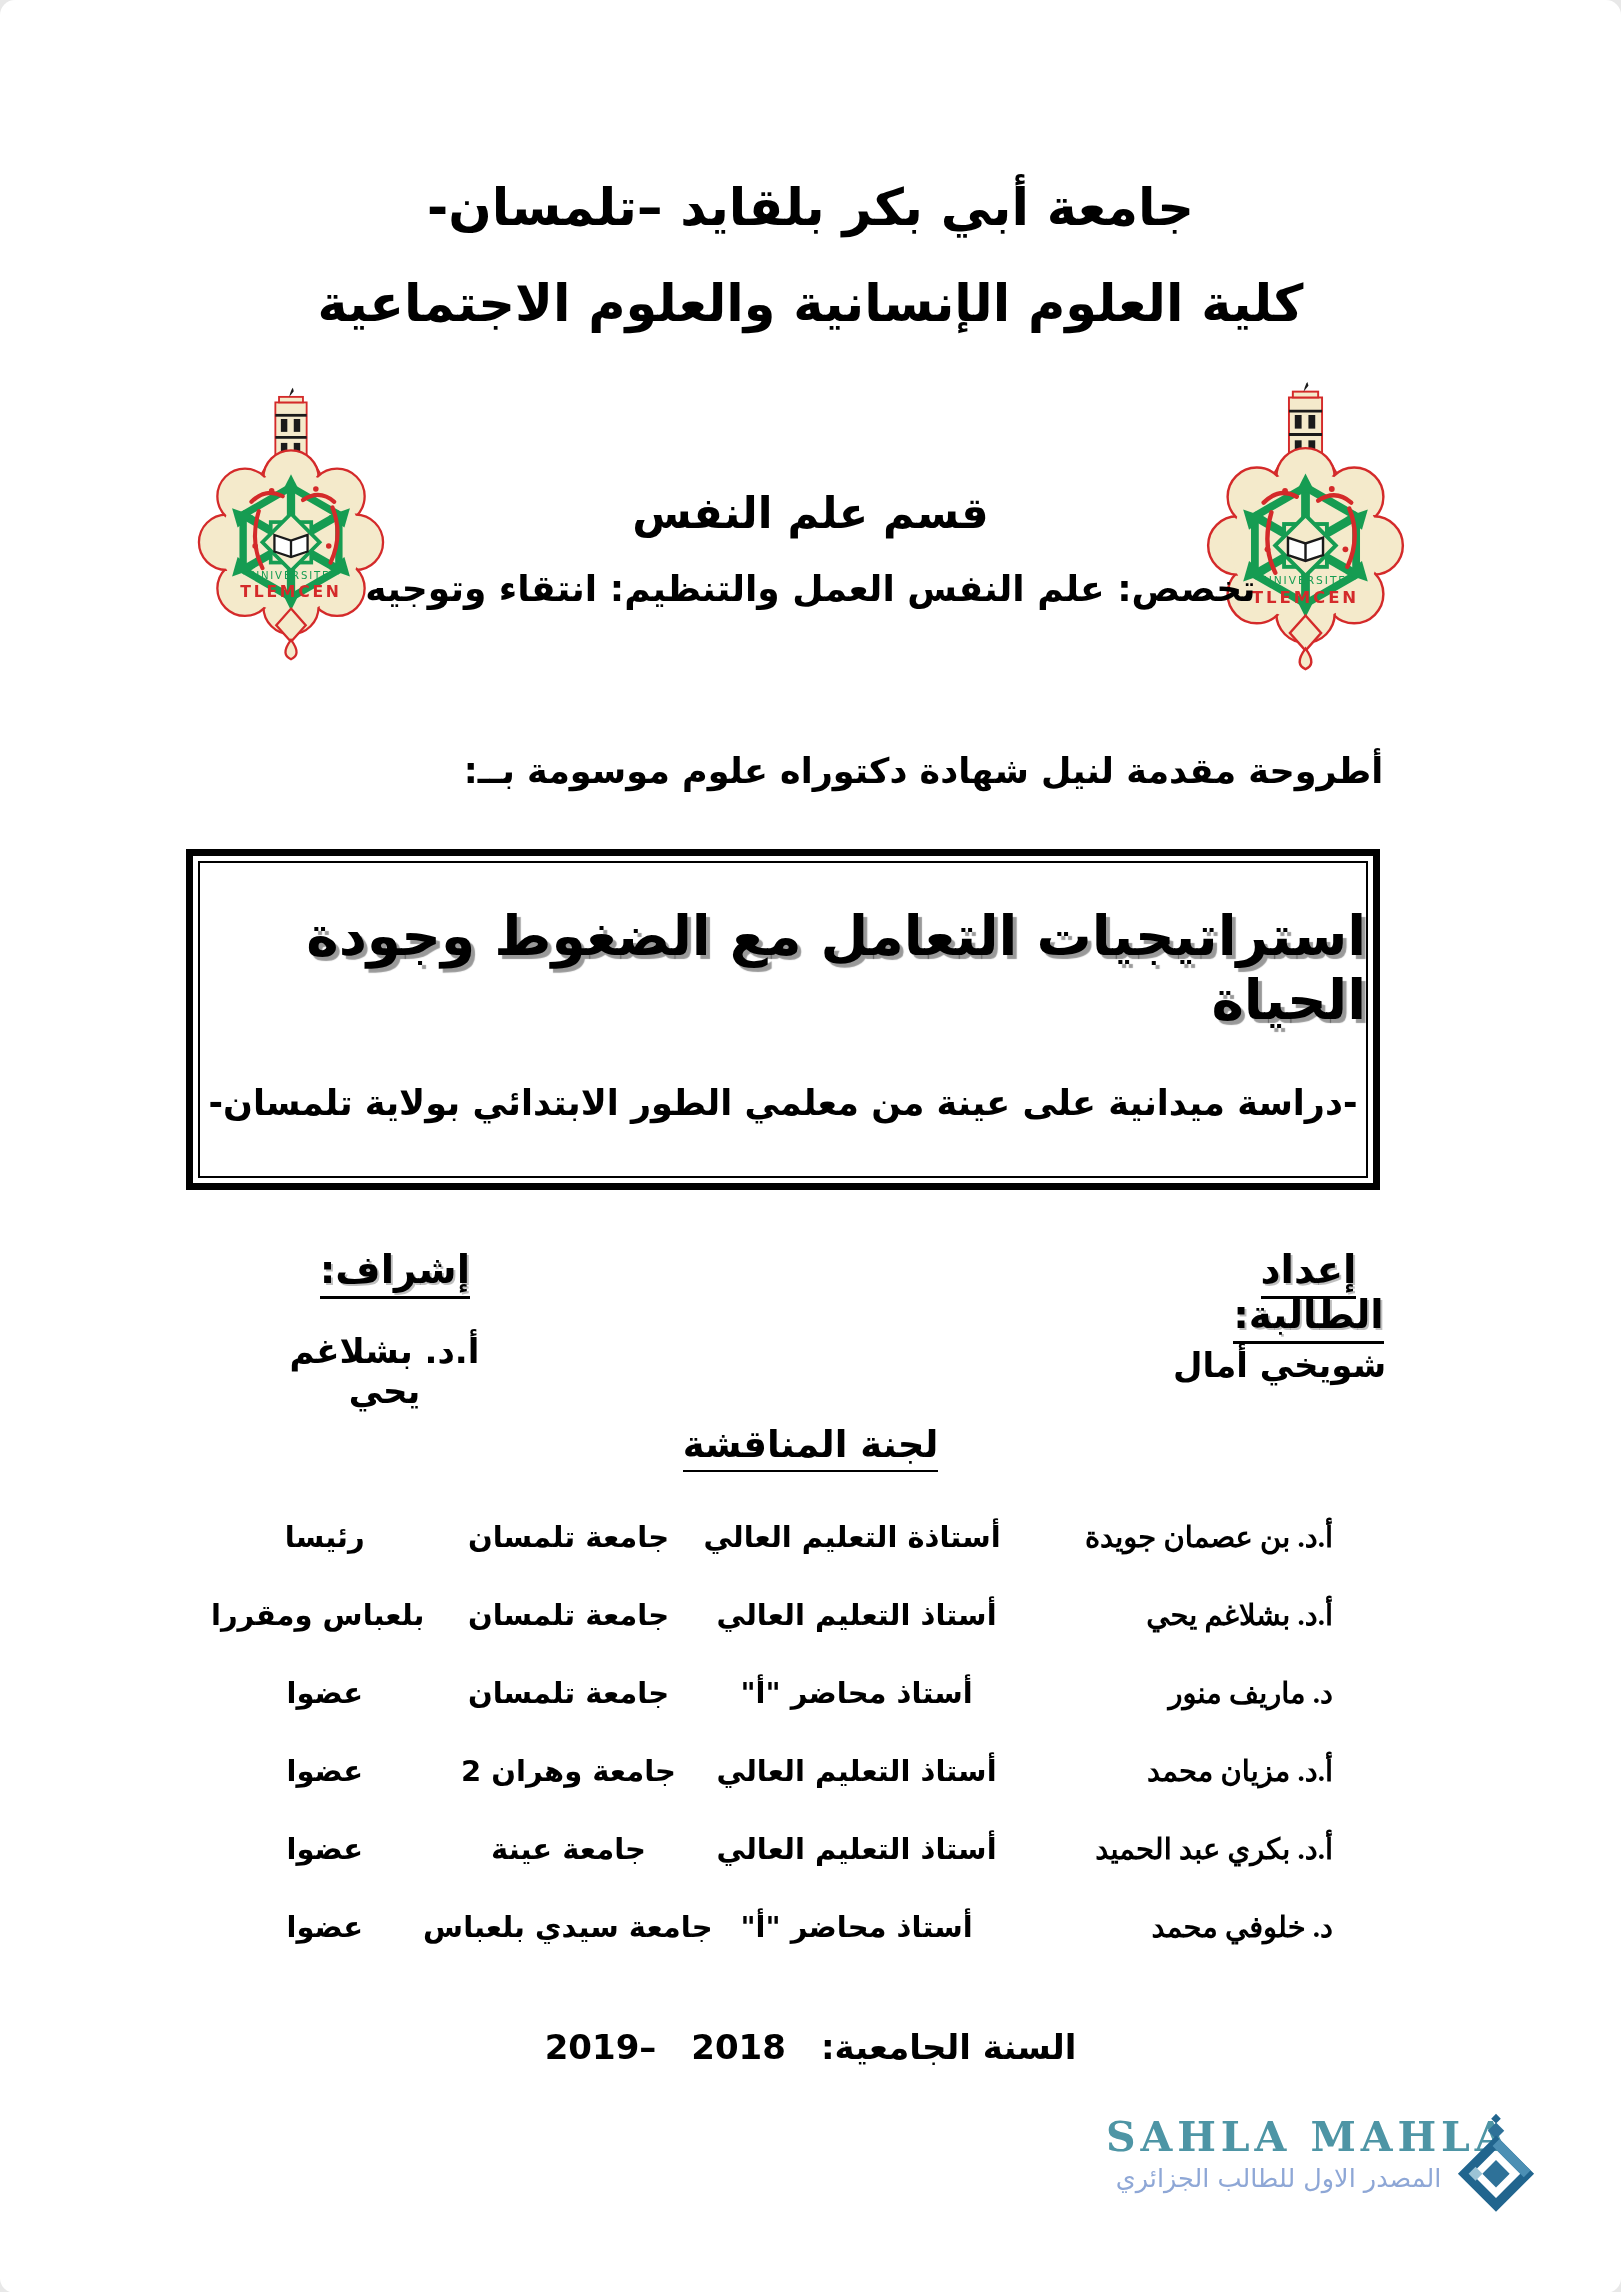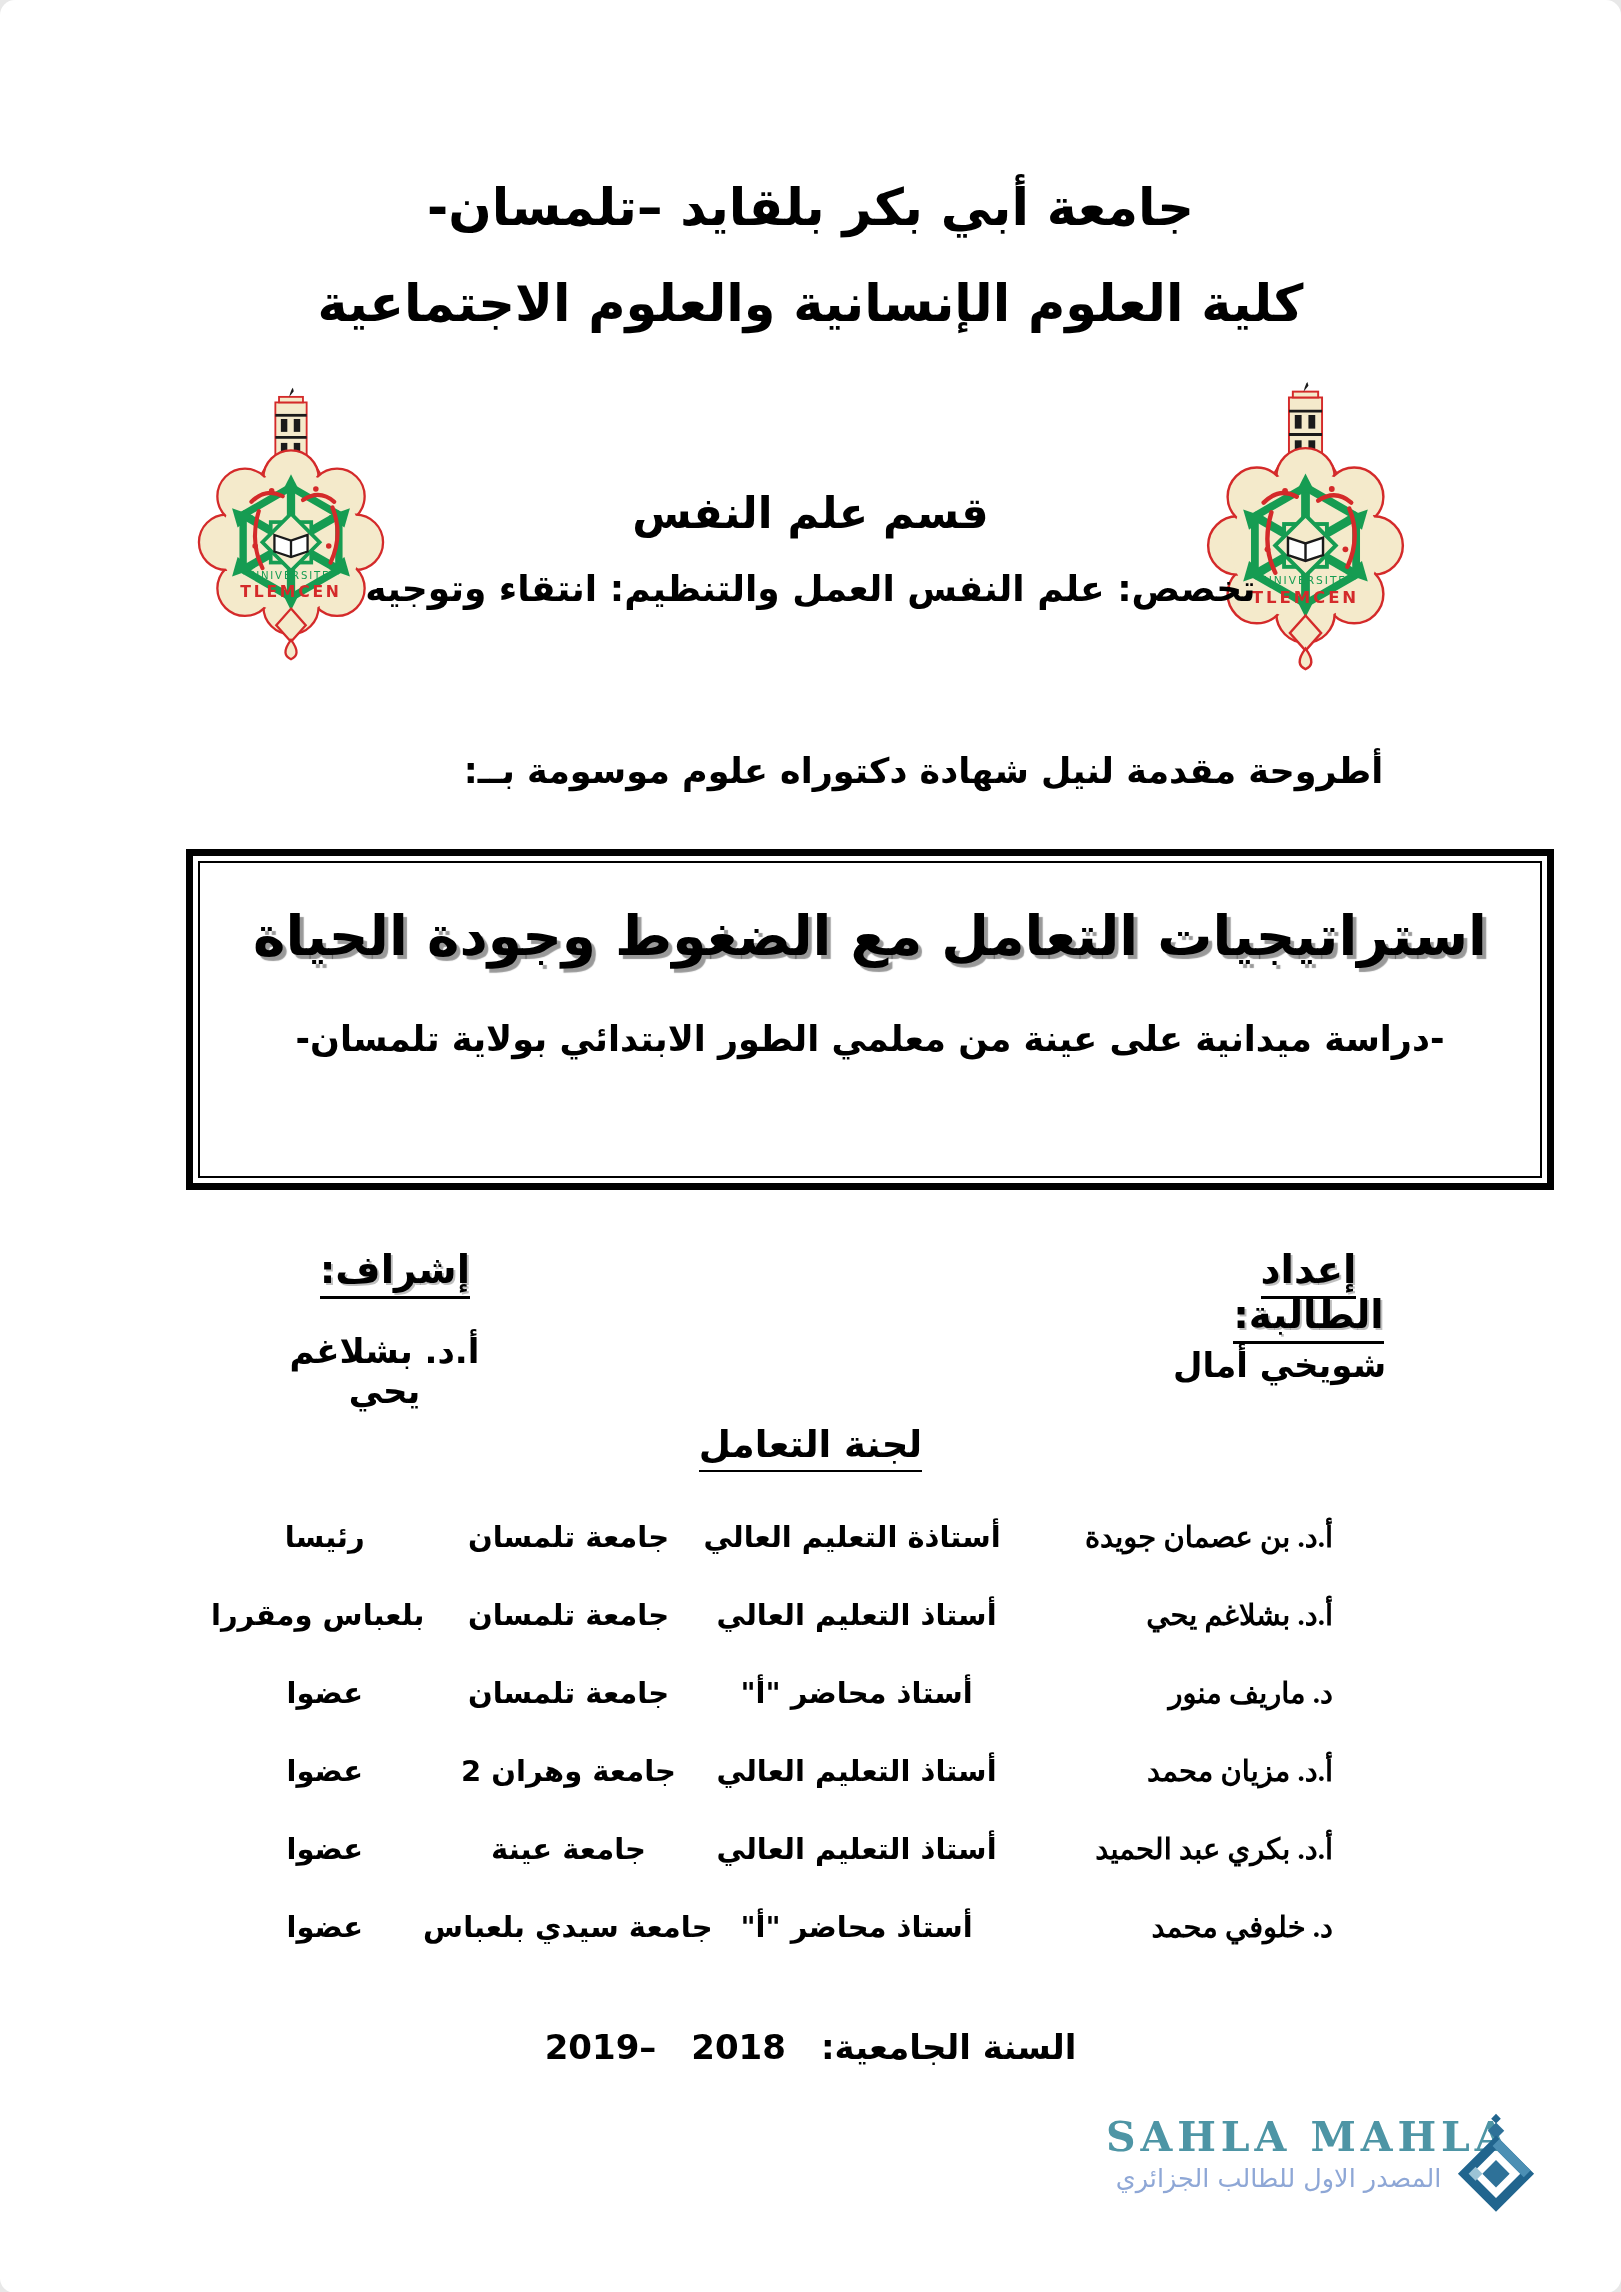--- a/index.html
+++ b/index.html
@@ -17,21 +17,21 @@
   .hdr2 { top:274px; font-size:51px; font-weight:bold; letter-spacing:1px; }
   .dept { top:488px; font-size:43px; font-weight:bold; }
   .spec { top:568px; font-size:36px; font-weight:bold; }
 
   .logo-left  { left:192px;  top:384px; width:198px; height:278px; }
   .logo-right { left:1192px; top:378px; width:227px; height:294px; }
 
   .statement { top:751px; font-size:35px; font-weight:bold; transform:translateX(113px); }
 
   
-  .title-box { left:186px; top:849px; width:1368px; height:341px; border:7.8px solid #000; padding:4.9px; }
+  .title-box { left:186px; top:849px; width:1194px; height:341px; border:7.8px solid #000; padding:4.9px; }
   .title-box-inner { width:100%; height:100%; border:2.9px solid #000; display:flex; flex-direction:column; align-items:center; }
   .main-title { margin-top:41px; font-size:55px; font-weight:bold; text-shadow:3.9px 3.9px 1px rgba(0,0,0,0.40); direction:rtl; }
   .sub-title  { margin-top:51px; font-size:35px; font-weight:bold; direction:rtl; }
 
   
   .label-underlined { font-size:39px; font-weight:bold; border-bottom:3.9px solid #000; padding-bottom:3.9px; text-shadow:2px 2px 0 rgba(0,0,0,0.25); }
   .prep-label-wrap { left:1186px; top:1247px; width:245px; text-align:center; direction:rtl; }
   .prep-name  { left:1157px; top:1345px; width:245px; text-align:center; font-size:34px; font-weight:bold; direction:rtl; }
   .sup-label-wrap  { left:338px; top:1247px; width:132px; text-align:center; direction:rtl; }
   .sup-name   { left:257px; top:1331px; width:255px; text-align:center; font-size:34px; font-weight:bold; direction:rtl; }
@@ -167,21 +167,21 @@
     <span class="label-underlined">إعداد الطالبة:</span>
   </div>
   <div class="abs prep-name">شويخي أمال</div>
 
   <div class="abs sup-label-wrap">
     <span class="label-underlined">إشراف:</span>
   </div>
   <div class="abs sup-name">أ.د. بشلاغم يحي</div>
 
   <div class="abs centered committee-heading-wrap">
-    <span class="committee-heading">لجنة التعامل</span>
+    <span class="committee-heading">لجنة المناقشة</span>
   </div>
 
   <div class="abs committee">
     <div class="c-name">أ.د. بن عصمان جويدة</div>
     <div class="c-grade">أستاذة التعليم العالي</div>
     <div class="c-univ">جامعة تلمسان</div>
     <div class="c-role">رئيسا</div>
 
     <div class="c-name">أ.د. بشلاغم يحي</div>
     <div class="c-grade">أستاذ التعليم العالي</div>

